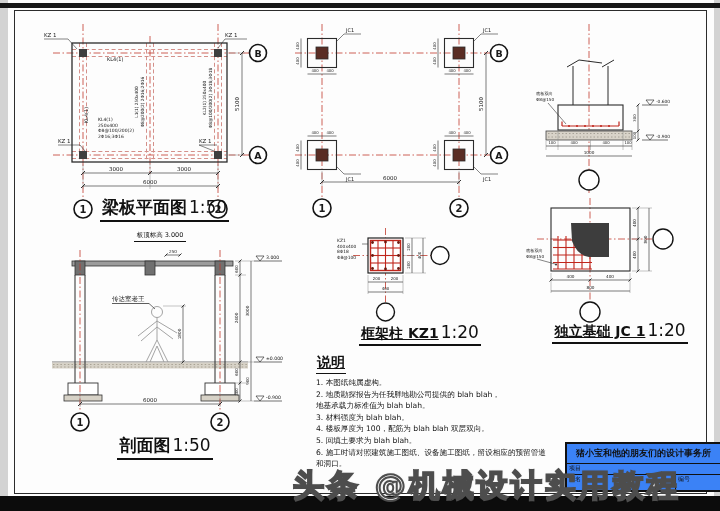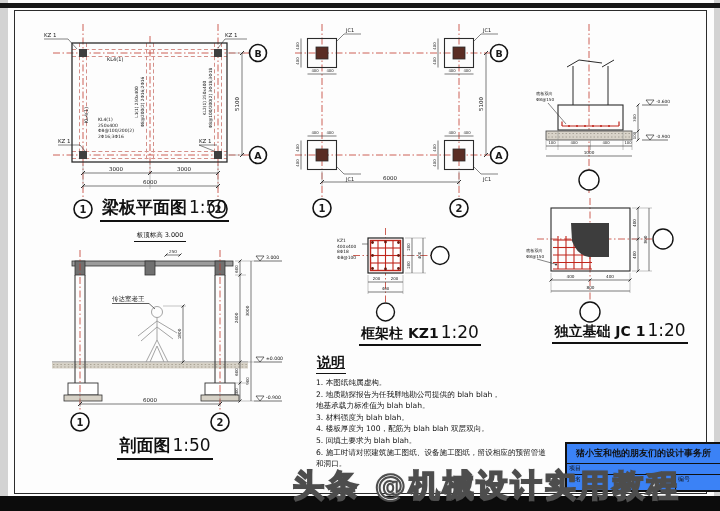--- a/index.html
+++ b/index.html
@@ -12,21 +12,21 @@
   svg text{font-family:"DejaVu Sans","Liberation Sans",sans-serif;fill:#1a1a1a;}
   .axisline{stroke:#c0392b;stroke-width:0.8;stroke-dasharray:7 2.5 1.5 2.5;}
   .beamline{stroke:#d4908a;stroke-width:1;stroke-dasharray:4 2.6;}
   .ext{stroke:#8a8a8a;stroke-width:0.5;}
   .dim{stroke:#444;stroke-width:0.7;}
   .slash{stroke:#333;stroke-width:1;}
   .blk{stroke:#2b2b2b;fill:none;}
   .title{position:absolute;text-align:center;color:#111;white-space:nowrap;z-index:6;}
   .u{border-bottom:2px solid #111;display:inline-block;padding:0 2px 1px 2px;}
   .t{font-weight:700;font-size:17px;}
-  .t2{font-weight:700;font-size:14px;}
+  .t2{font-weight:700;font-size:14px;text-decoration:underline;}
   .sc{font-size:17px;margin-left:2px;font-weight:400;}
   .sub{font-size:6.5px;margin-top:2px;display:inline-block;border-bottom:1px solid #111;padding:0 3px 1px 3px;}
   .notes{position:absolute;left:316px;top:352px;width:238px;z-index:6;}
   .notes-h{font-size:14px;font-weight:700;border-bottom:1.5px solid #111;display:inline-block;padding:0 1px 1px 1px;margin-bottom:3px;color:#111;text-decoration:underline;}
   .note-line{font-size:7.6px;line-height:11.6px;color:#141414;white-space:nowrap;}
   .tblock{position:absolute;left:565px;top:442px;width:157px;height:50px;border:2px solid #111;background:#3b82f6;box-sizing:border-box;z-index:10;}
   .tb-company{height:19px;font-size:9px;font-weight:700;text-align:center;line-height:19px;border-bottom:1px solid #111;white-space:nowrap;color:#111;}
   .tb-row2{height:11px;border-bottom:1px solid #111;font-size:6px;padding-left:2px;color:#111;box-sizing:border-box;}
   .tb-row3{display:flex;height:16px;font-size:6px;color:#111;}
   .tb-name{flex:1;padding-left:2px;}

